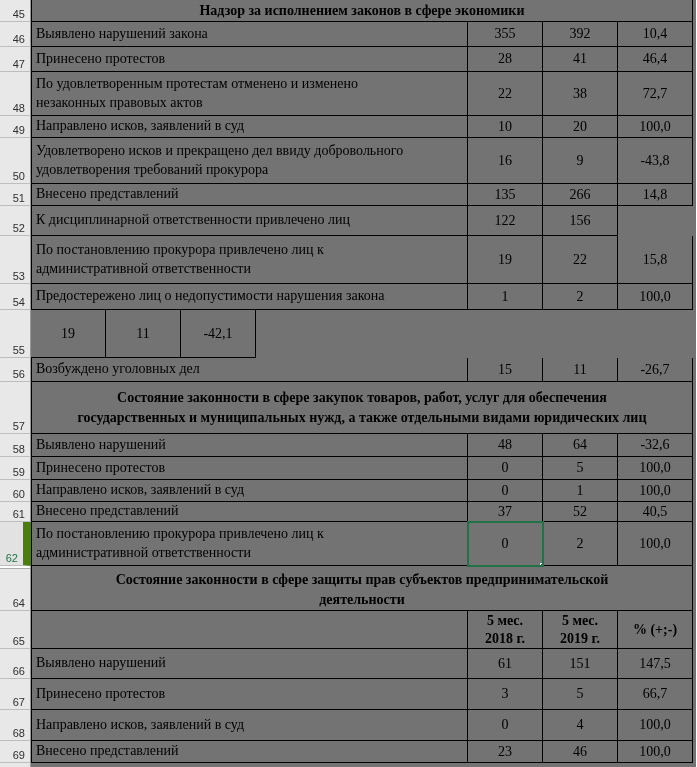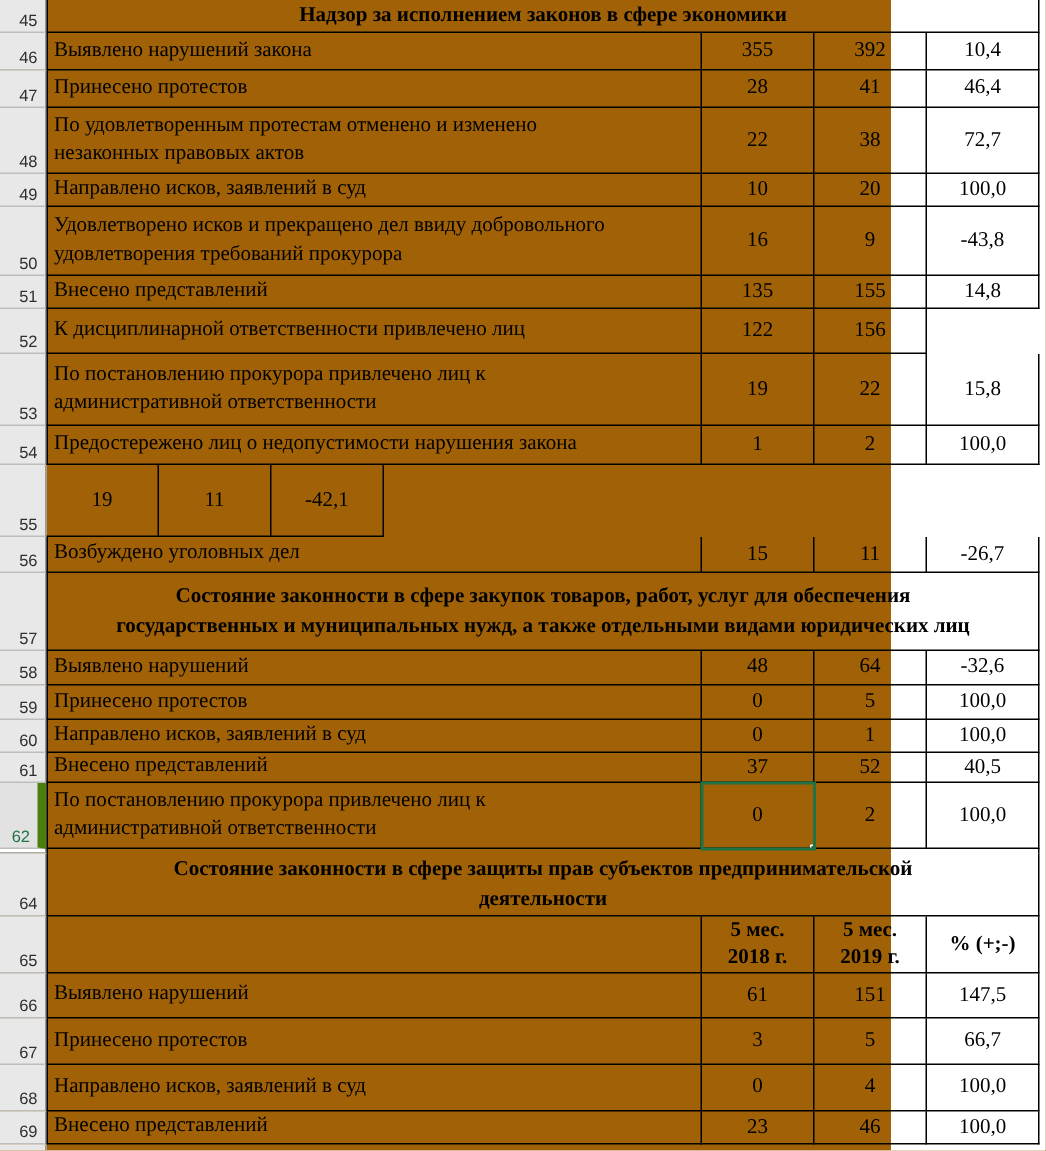--- a/index.html
+++ b/index.html
@@ -1,39 +1,39 @@
 <!DOCTYPE html>
 <html><head>
 <meta charset="utf-8">
 <style>
   * { box-sizing: border-box; margin: 0; padding: 0; }
   html, body { width: 697px; height: 767px; background: #ffffff; overflow: hidden; }
   .sheet {
     position: relative;
-    width: 594px; height: 767px;
-    background: #a16207;
+    width: 696px; height: 767px;
+    background: #737373;
     font-family: "Liberation Serif", serif;
     color: #000000;
   }
   .row { display: flex; width: 693px; }
   .rowhead {
     flex: 0 0 31px;
     background: #e8e8e8;
     border-right: 1px solid #989898;
     border-bottom: 1px solid #bdbdbd;
     display: flex; align-items: flex-end; justify-content: flex-end;
     padding: 0 5px 1px 0;
     font-family: "Liberation Sans", sans-serif;
     font-size: 11px; color: #2f2f2f;
     overflow: hidden;
   }
   .rowhead.active {
     color: #217346;
     background: #e2e2e2;
-    border-right: 6px solid #4d7c0f;
+    border-right: 8px solid #4d7c0f;
   }
   .rowhead.gap {
     background: #ffffff;
     border-bottom: 1px solid #ababab;
   }
   .cell {
     border-right: 1px solid #000;
     border-bottom: 1px solid #000;
     display: flex; align-items: center;
     font-size: 14px; line-height: 1.38;
@@ -121,21 +121,21 @@
       <div class="cell desc-cell">Удовлетворено исков и прекращено дел ввиду добровольного
 удовлетворения требований прокурора</div>
       <div class="cell num-cell">16</div>
       <div class="cell num-cell">9</div>
       <div class="cell num-cell">-43,8</div>
     </div>
     <div class="row" style="height: 22px;">
       <div class="rowhead">51</div>
       <div class="cell desc-cell">Внесено представлений</div>
       <div class="cell num-cell">135</div>
-      <div class="cell num-cell">155</div>
+      <div class="cell num-cell">266</div>
       <div class="cell num-cell">14,8</div>
     </div>
     <div class="row" style="height: 30px;">
       <div class="rowhead">52</div>
       <div class="cell desc-cell">К дисциплинарной ответственности привлечено лиц</div>
       <div class="cell num-cell">122</div>
       <div class="cell num-cell">156</div>
     </div>
     <div class="row" style="height: 48px;">
       <div class="rowhead">53</div>

